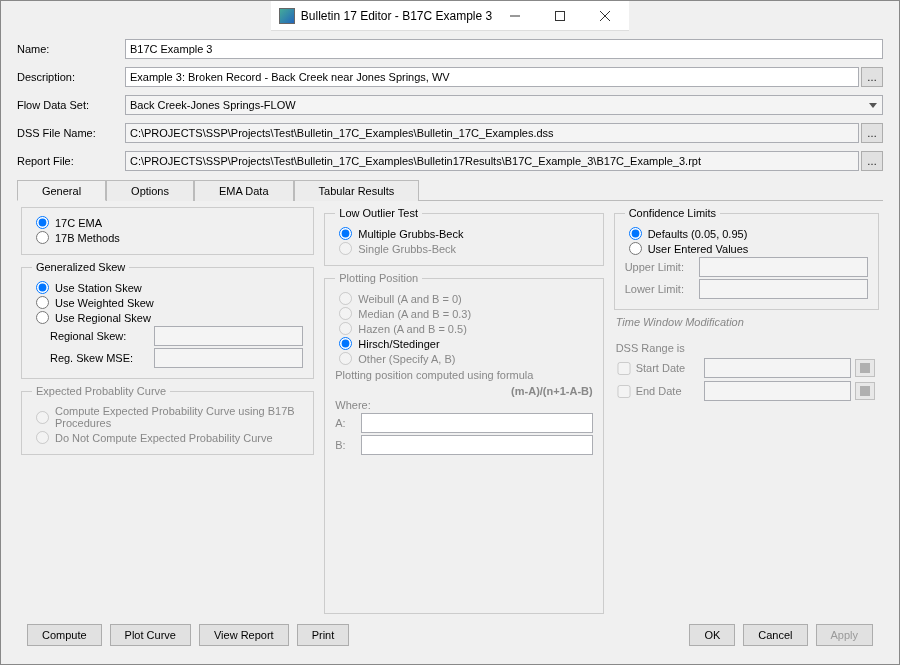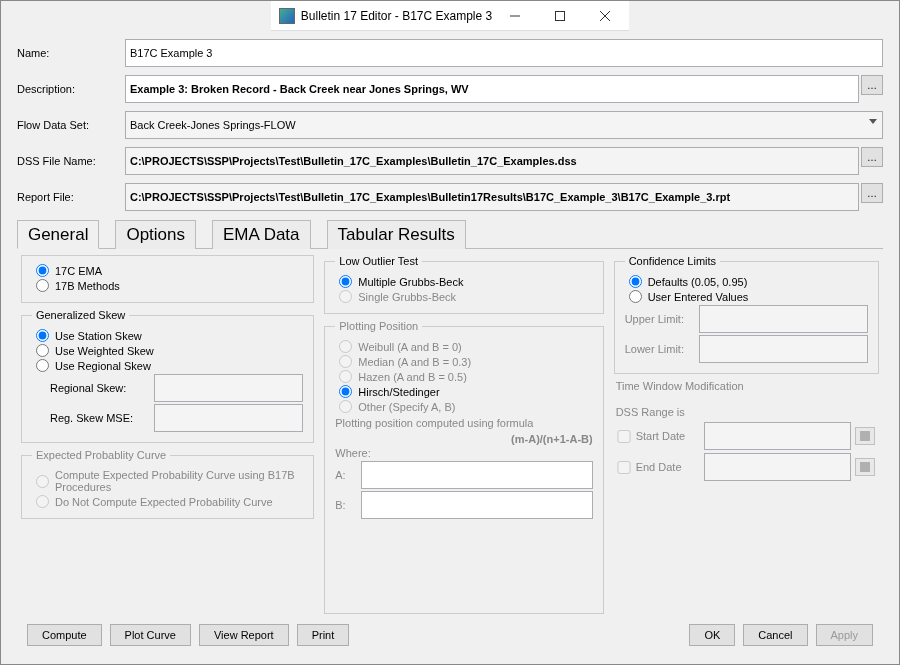--- a/index.html
+++ b/index.html
@@ -6,30 +6,30 @@
 body { font-family: "Segoe UI", Tahoma, sans-serif; font-size: 11px; background: #f0f0f0; color: #000; }
 .window { width: 900px; height: 665px; background: #f0f0f0; border: 1px solid #888; display: flex; flex-direction: column; align-items: center; }
 .titlebar { height: 30px; background: #fff; display: flex; align-items: center; padding: 0 2px 0 8px; border-bottom: 1px solid #ddd; }
 .titlebar-icon { width: 16px; height: 16px; margin-right: 6px; background: linear-gradient(135deg,#4a9,#26b); border: 1px solid #666; }
 .titlebar-title { flex: 1; font-size: 12px; }
 .titlebar-btns { display: flex; }
 .titlebar-btn { width: 45px; height: 28px; display: flex; align-items: center; justify-content: center; font-size: 14px; color: #333; }
 .content { flex: 1; padding: 8px 10px; display: flex; flex-direction: column; }
 .form-rows { display: grid; grid-template-columns: 100px 1fr; row-gap: 4px; column-gap: 6px; align-items: center; margin-bottom: 8px; gap: 8px; }
 .form-rows label { font-size: 11px; }
-.txt { height: 28px; border: 1px solid #abadb3; background: #fff; padding: 1px 4px; font-size: 11px; width: 100%; }
+.txt { height: 20px; border: 1px solid #abadb3; background: #fff; padding: 1px 4px; font-size: 11px; width: 100%; }
 .txt.ro { background: #f4f4f4; }
 .row-with-btn { display: flex; gap: 2px; }
-.row-with-btn .txt { flex: 1; font-weight: bold; }
+.row-with-btn .txt { flex: 1; }
 .dots-btn { width: 22px; height: 20px; border: 1px solid #adadad; background: #e1e1e1; font-size: 10px; display: flex; align-items: center; justify-content: center; }
 .combo { position: relative; }
 .combo .txt { background: #f4f4f4; }
 .combo::after { content: ""; position: absolute; right: 6px; top: 8px; border-left: 4px solid transparent; border-right: 4px solid transparent; border-top: 5px solid #555; }
 .tabs { display: flex; border-bottom: 1px solid #bbb; }
-.tab { padding: 4px 10px 3px; border: 1px solid #bbb; border-bottom: none; margin-right: 16px; background: #ececec; font-size: 17px; position: relative; top: 1px; }
+.tab { padding: 4px 24px 3px; border: 1px solid #bbb; border-bottom: none; margin-right: 0; background: #ececec; font-size: 11px; position: relative; top: 1px; }
 .tab.active { background: #f0f0f0; border-bottom: 1px solid #f0f0f0; }
 .tab-body { border: none; flex: 1; padding: 6px 4px 4px; display: flex; gap: 10px; }
 .col { flex: 1; display: flex; flex-direction: column; gap: 6px; }
 .col-left { flex: 1.05; }
 .col-mid { flex: 1; }
 .col-right { flex: 0.95; }
 fieldset { border: 1px solid #ccc; padding: 6px 10px 8px; font-size: 11px; }
 legend { padding: 0 4px; font-size: 11px; }
 fieldset.disabled, .disabled { color: #888; }
 .radio-row, .check-row { display: flex; align-items: center; gap: 6px; margin: 2px 4px; }
@@ -43,21 +43,21 @@
 .defs { text-align: right; font-size: 11px; line-height: 1.3; }
 .btn { height: 22px; border: 1px solid #adadad; background: #e1e1e1; padding: 0 14px; font-size: 11px; }
 .btn:disabled { color: #9a9a9a; }
 .bottom-bar { display: flex; justify-content: space-between; padding: 6px 10px 10px; }
 .bottom-left, .bottom-right { display: flex; gap: 8px; }
 .tw-row { display:grid; grid-template-columns: 16px 64px 1fr 22px; gap:4px; align-items:center; margin:3px 0;}
 .tw-row .txt { background:#f4f4f4; }
 .sq-btn { width:20px; height:18px; border:1px solid #c0c0c0; background:#e8e8e8; display:flex; align-items:center; justify-content:center; }
 .sq-btn .inner { width:10px; height:10px; background:#b0b0b0; }
 fieldset.noborder { border: none; padding: 4px 2px; }
-fieldset.noborder legend { padding:0; margin-bottom:4px; }
+fieldset.noborder legend { padding:0; margin-bottom:4px;font-style:italic; }
 </style>
 </head>
 <body>
 
 <div class="window">
   <div class="titlebar">
     <div class="titlebar-icon"></div>
     <div class="titlebar-title">Bulletin 17 Editor - B17C Example 3</div>
     <div class="titlebar-btns">
       <div class="titlebar-btn">

